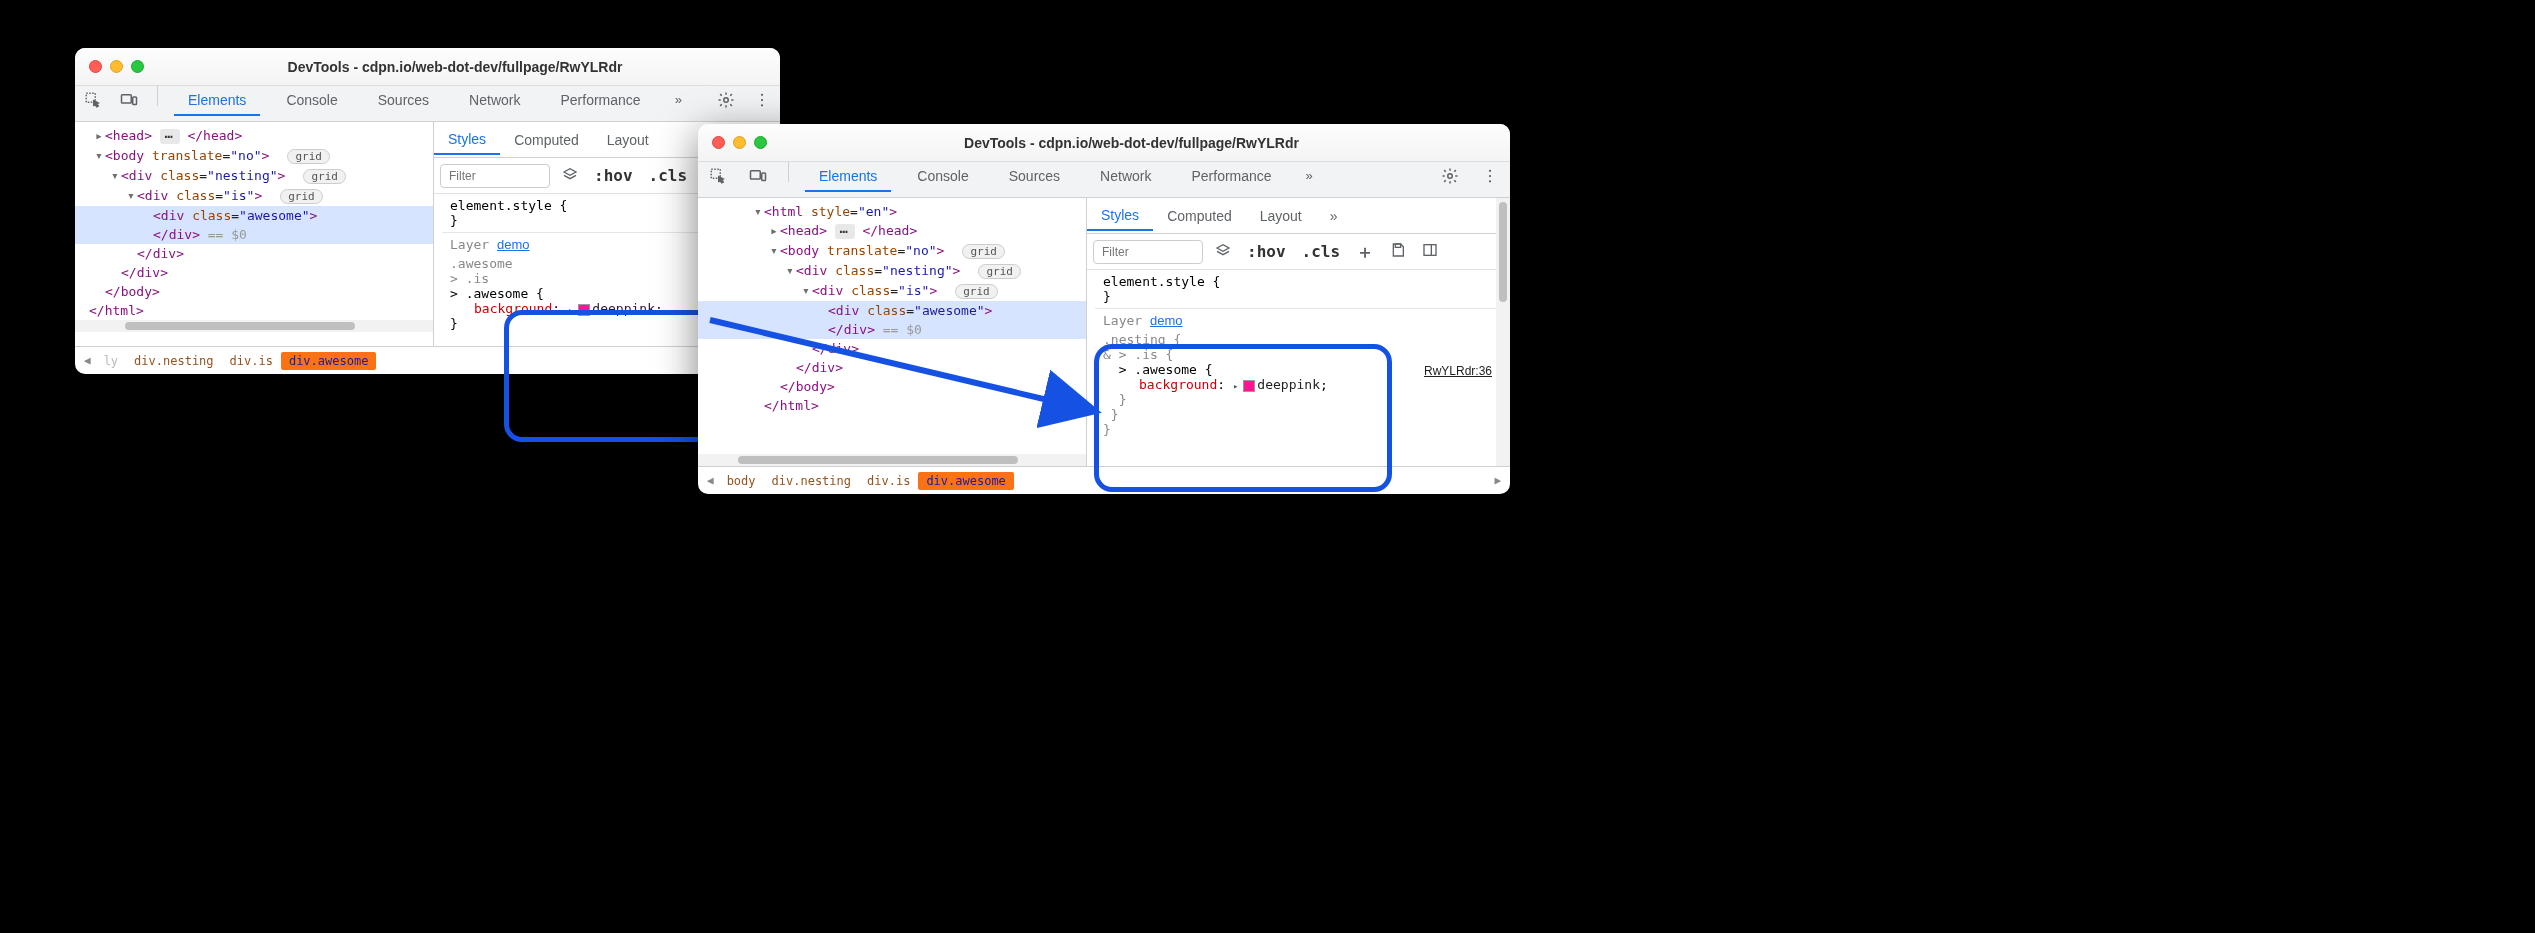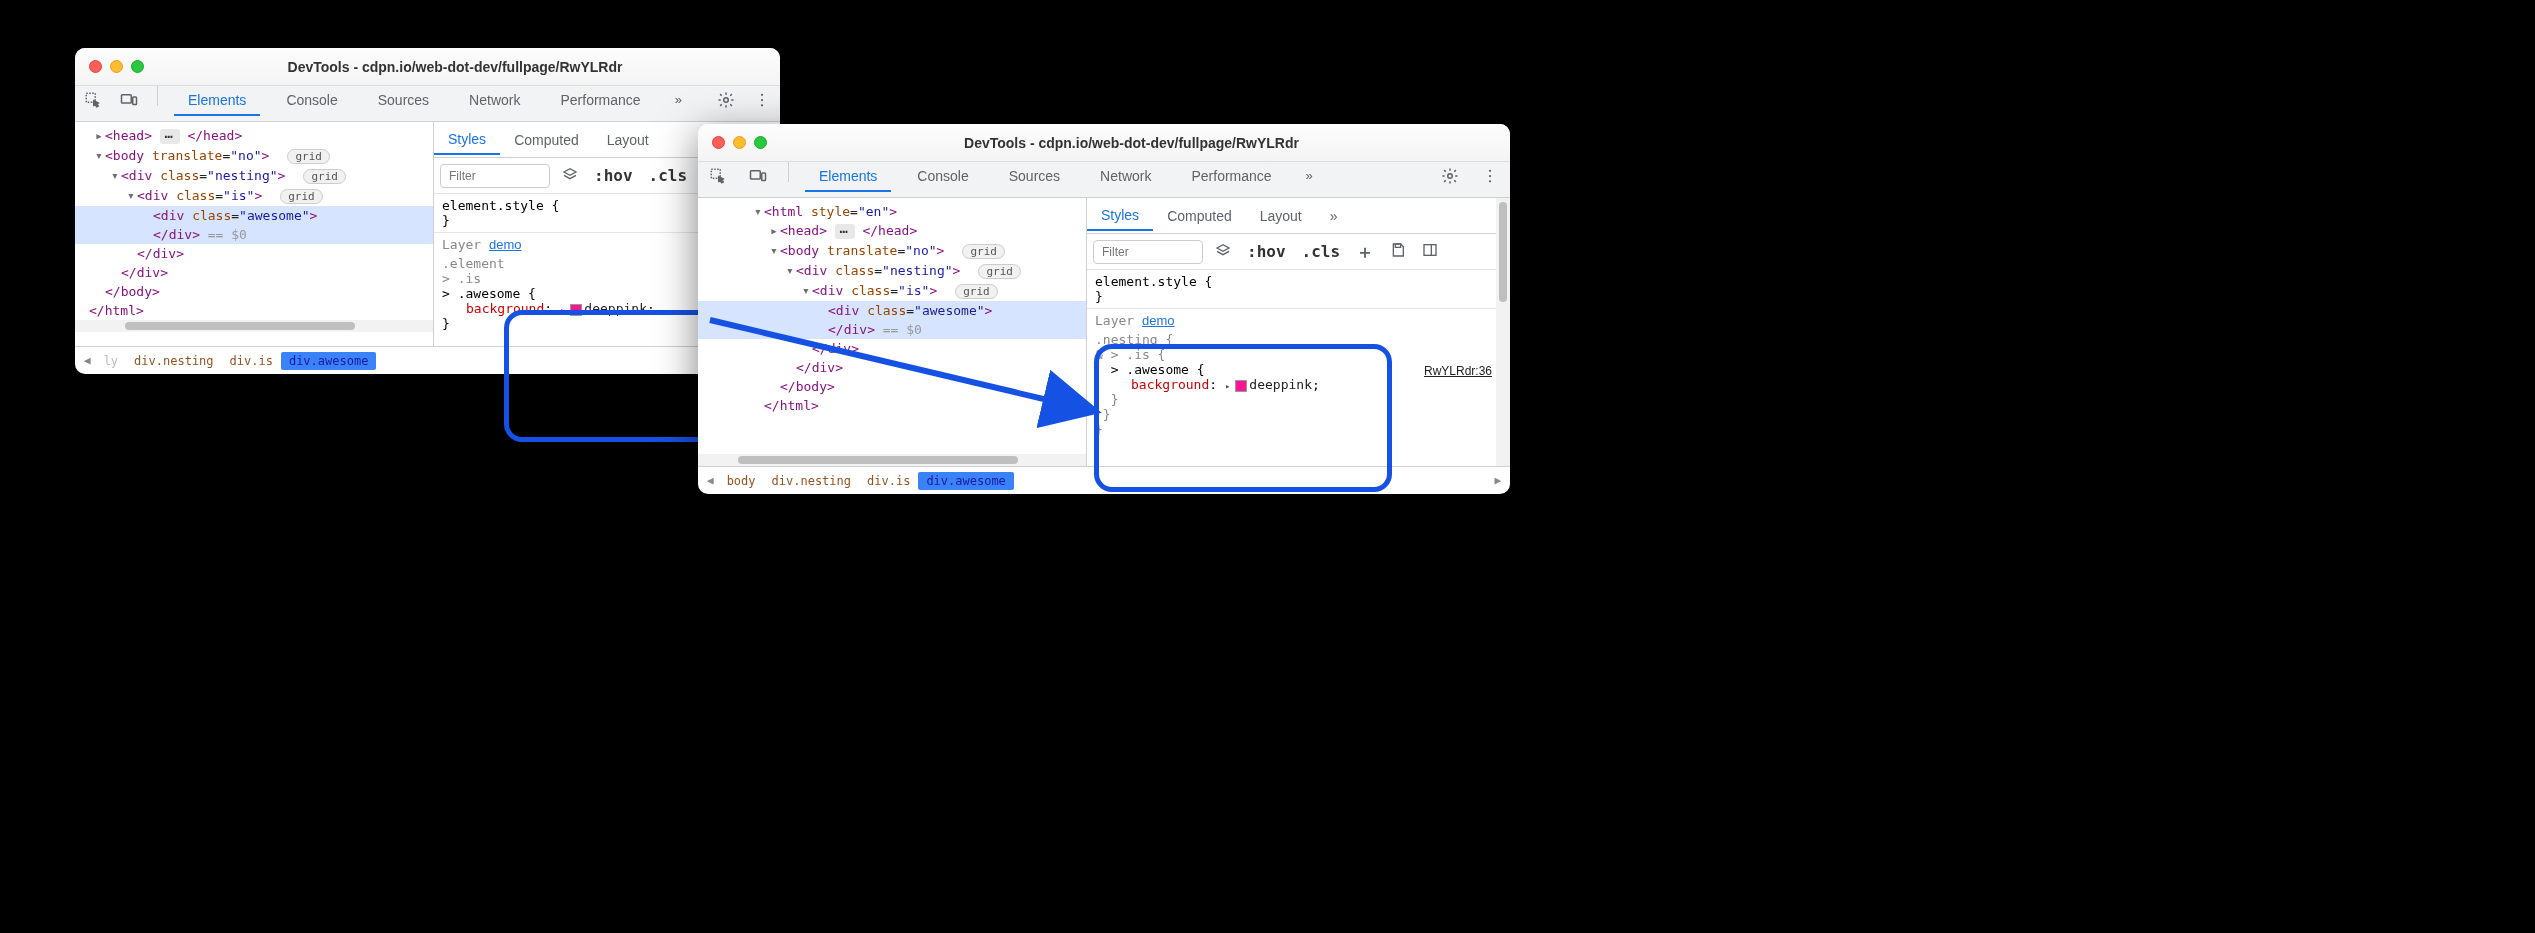--- a/index.html
+++ b/index.html
@@ -112,21 +112,21 @@
       border-top:1px solid #d0d0d0;
       display:flex;
       align-items:center;
       font-family: Menlo, Consolas, monospace;
       font-size:12px;
       color:#5f6368;
       padding:0 4px;
     }
     .breadcrumb .chev { color:#888; padding:0 5px; font-size:11px; }
     .bc-item { padding:2px 8px; border-radius:2px; }
-    .bc-item.sel { background:#3b82f6; color:#1a1aa6; }
+    .bc-item.sel { background:#f97316; color:#1a1aa6; }
     .bc-item.warn { color:#94541f; }
     .styles-pane {
       border-left:1px solid #d0d0d0;
       display:flex;
       flex-direction:column;
     }
     .styles-tabs {
       height:36px;
       display:flex;
       align-items:center;
@@ -152,20 +152,21 @@
       font-size:12px;
       color:#7b7b7b;
     }
     .tool-ico { color:#5f6368; font-family:sans-serif; font-size:12px; padding:0 4px; }
     .mono-tool { font-family:Menlo, Consolas, monospace; font-weight:600; font-size:16px; color:#333; }
     .styles-content {
       font-family: Menlo, Consolas, monospace;
       font-size:13px;
       padding: 4px 8px;
       position:relative;
+      margin-left:8px;
     }
     .prop-name { color:#c80000; }
     .prop-val { color:#222; }
     .selector-gray { color:#888; }
     .layer-lbl { color:#888; }
     .layer-link { color:#1a73e8; text-decoration:underline; font-family:sans-serif;}
     .col-swatch {
       display:inline-block;
       width:12px;
       height:12px;
@@ -301,21 +302,21 @@
         <div>
           <span>element.style {</span><br>
           <span>}</span>
         </div>
         <div class="sep"></div>
         <div>
           <span class="layer-lbl">Layer</span>
           <span class="layer-link">demo</span>
         </div>
         <div style="height:4px"></div>
-        <div class="selector-gray">.element</div>
+        <div class="selector-gray">.awesome</div>
         <div class="selector-gray">&gt; .is</div>
         <div>&gt; .awesome {</div>
         <div style="padding-left:24px;">
           <span class="prop-name">background</span><span>:</span>
           <span class="tri">▸</span><span class="col-swatch"></span><span class="prop-val">deeppink</span><span>;</span>
         </div>
         <div>}</div>
       </div>
     </div>
   </div>

